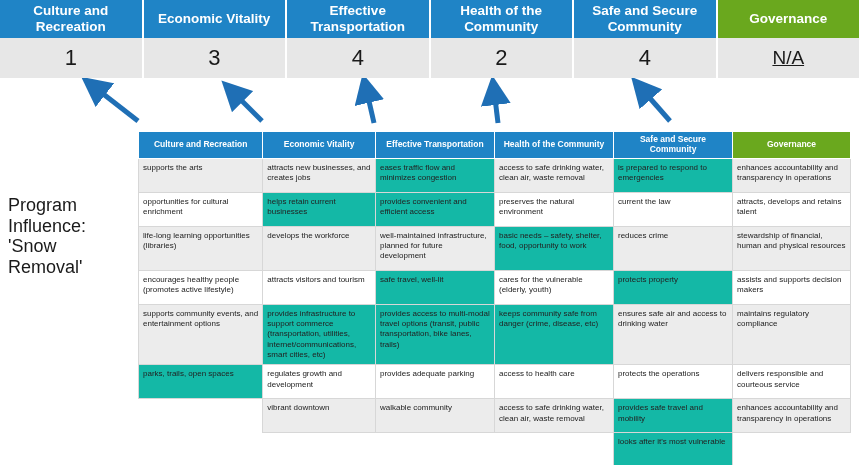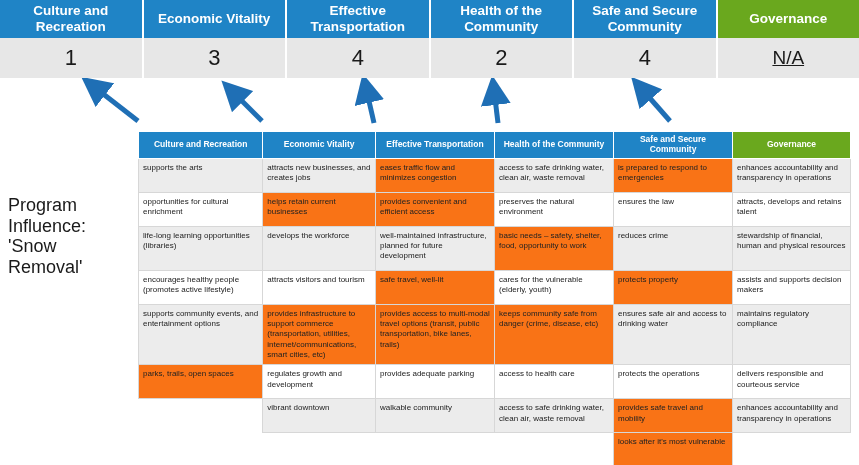--- a/index.html
+++ b/index.html
@@ -105,21 +105,21 @@
     color: #222222;
     vertical-align: top;
     padding: 4px 4px;
     border: 1px solid #d7d7d7;
     background: #ffffff;
     line-height: 1.3;
     height: 34px;
     margin-left: 48px;
   }
   #matrix td.alt { background: #ececec; }
-  #matrix td.hl  { background: #f97316; }
+  #matrix td.hl  { background: #14b8a6; }
   #matrix td.empty { background: #ffffff; border: none; }
   #matrix tr.r-tall td { height: 44px; }
 </style>
 </head>
 <body>
 
 <div id="top-strip">
   <div id="top-header-row">
     <div class="top-header-cell">Culture and Recreation</div>
     <div class="top-header-cell">Economic Vitality</div>
@@ -173,21 +173,21 @@
       <td class="hl">eases traffic flow and minimizes congestion</td>
       <td class="alt">access to safe drinking water, clean air, waste removal</td>
       <td class="hl">is prepared to respond to emergencies</td>
       <td class="alt">enhances accountability and transparency in operations</td>
     </tr>
     <tr>
       <td>opportunities for cultural enrichment</td>
       <td class="hl">helps retain current businesses</td>
       <td class="hl">provides convenient and efficient access</td>
       <td>preserves the natural environment</td>
-      <td>ensures the law</td>
+      <td>current the law</td>
       <td>attracts, develops and retains talent</td>
     </tr>
     <tr class="r-tall">
       <td class="alt">life-long learning opportunities (libraries)</td>
       <td class="alt">develops the workforce</td>
       <td class="alt">well-maintained infrastructure, planned for future development</td>
       <td class="hl">basic needs – safety, shelter, food, opportunity to work</td>
       <td class="alt">reduces crime</td>
       <td class="alt">stewardship of financial, human and physical resources</td>
     </tr>

